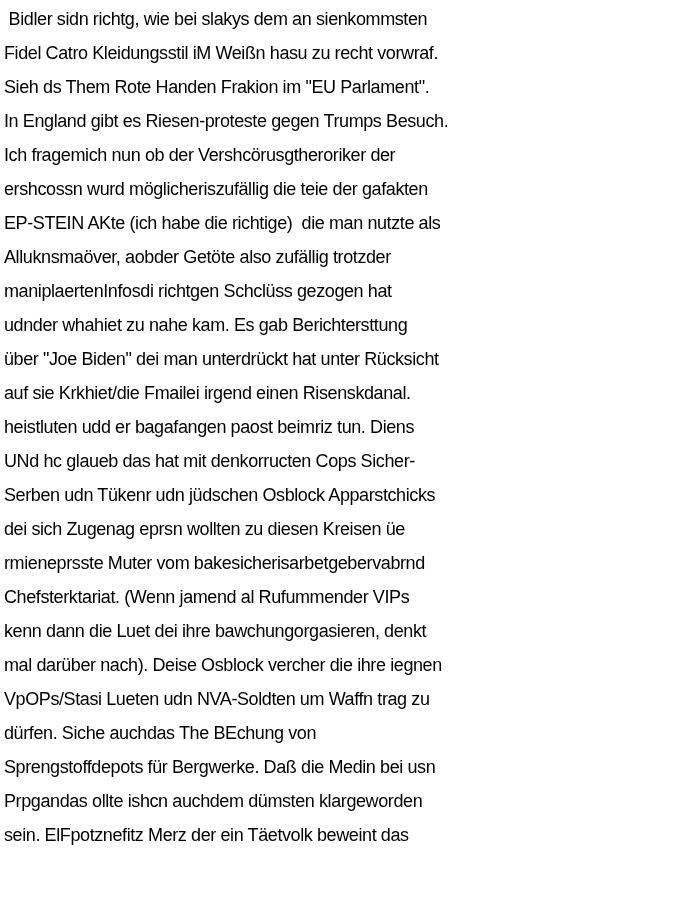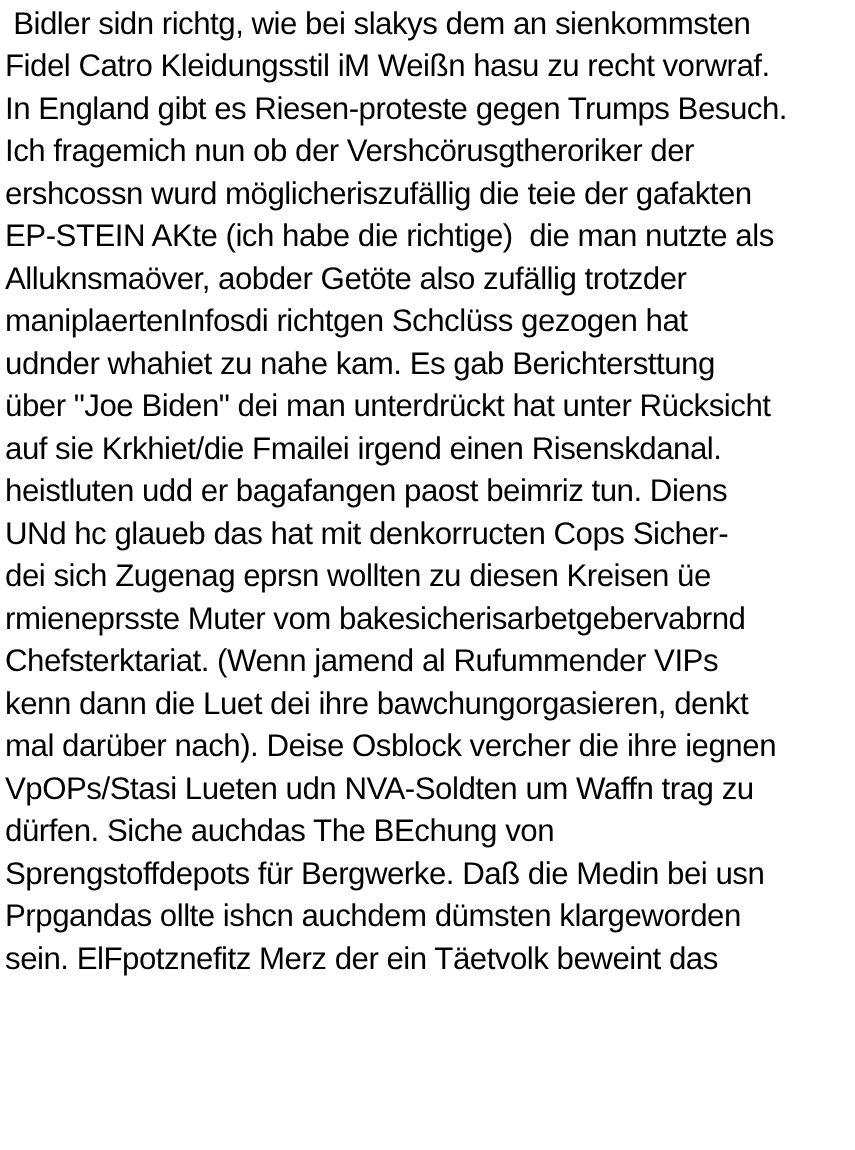--- a/index.html
+++ b/index.html
@@ -11,48 +11,50 @@
     width: 684px;
     height: 920px;
     overflow: hidden;
   }
   .text-document {
     box-sizing: border-box;
     width: 684px;
     height: 920px;
     padding: 2px 0 0 4px;
     font-family: "Liberation Sans", "DejaVu Sans", sans-serif;
-    font-size: 25px;
+    font-size: 18px;
     letter-spacing: -0.4px;
     line-height: 34px;
     color: #000000;
   }
   .line {
     white-space: pre;      
     height: 34px;
     overflow: hidden;
   }
 </style>
 </head>
 <body>
 
 <main class="text-document">
   <div class="line"> Bidler sidn richtg, wie bei slakys dem an sienkommsten</div>
   <div class="line">Fidel Catro Kleidungsstil iM Weißn hasu zu recht vorwraf.</div>
+  <div class="line">Sieh ds Them Rote Handen Frakion im "EU Parlament".</div>
   <div class="line">In England gibt es Riesen-proteste gegen Trumps Besuch.</div>
   <div class="line">Ich fragemich nun ob der Vershcörusgtheroriker der</div>
   <div class="line">ershcossn wurd möglicheriszufällig die teie der gafakten</div>
   <div class="line">EP-STEIN AKte (ich habe die richtige)  die man nutzte als</div>
   <div class="line">Alluknsmaöver, aobder Getöte also zufällig trotzder</div>
   <div class="line">maniplaertenInfosdi richtgen Schclüss gezogen hat</div>
   <div class="line">udnder whahiet zu nahe kam. Es gab Berichtersttung</div>
   <div class="line">über "Joe Biden" dei man unterdrückt hat unter Rücksicht</div>
   <div class="line">auf sie Krkhiet/die Fmailei irgend einen Risenskdanal.</div>
   <div class="line">heistluten udd er bagafangen paost beimriz tun. Diens</div>
   <div class="line">UNd hc glaueb das hat mit denkorructen Cops Sicher-</div>
+  <div class="line">Serben udn Tükenr udn jüdschen Osblock Apparstchicks</div>
   <div class="line">dei sich Zugenag eprsn wollten zu diesen Kreisen üe</div>
   <div class="line">rmieneprsste Muter vom bakesicherisarbetgebervabrnd</div>
   <div class="line">Chefsterktariat. (Wenn jamend al Rufummender VIPs</div>
   <div class="line">kenn dann die Luet dei ihre bawchungorgasieren, denkt</div>
   <div class="line">mal darüber nach). Deise Osblock vercher die ihre iegnen</div>
   <div class="line">VpOPs/Stasi Lueten udn NVA-Soldten um Waffn trag zu</div>
   <div class="line">dürfen. Siche auchdas The BEchung von</div>
   <div class="line">Sprengstoffdepots für Bergwerke. Daß die Medin bei usn</div>
   <div class="line">Prpgandas ollte ishcn auchdem dümsten klargeworden</div>
   <div class="line">sein. ElFpotznefitz Merz der ein Täetvolk beweint das</div>

